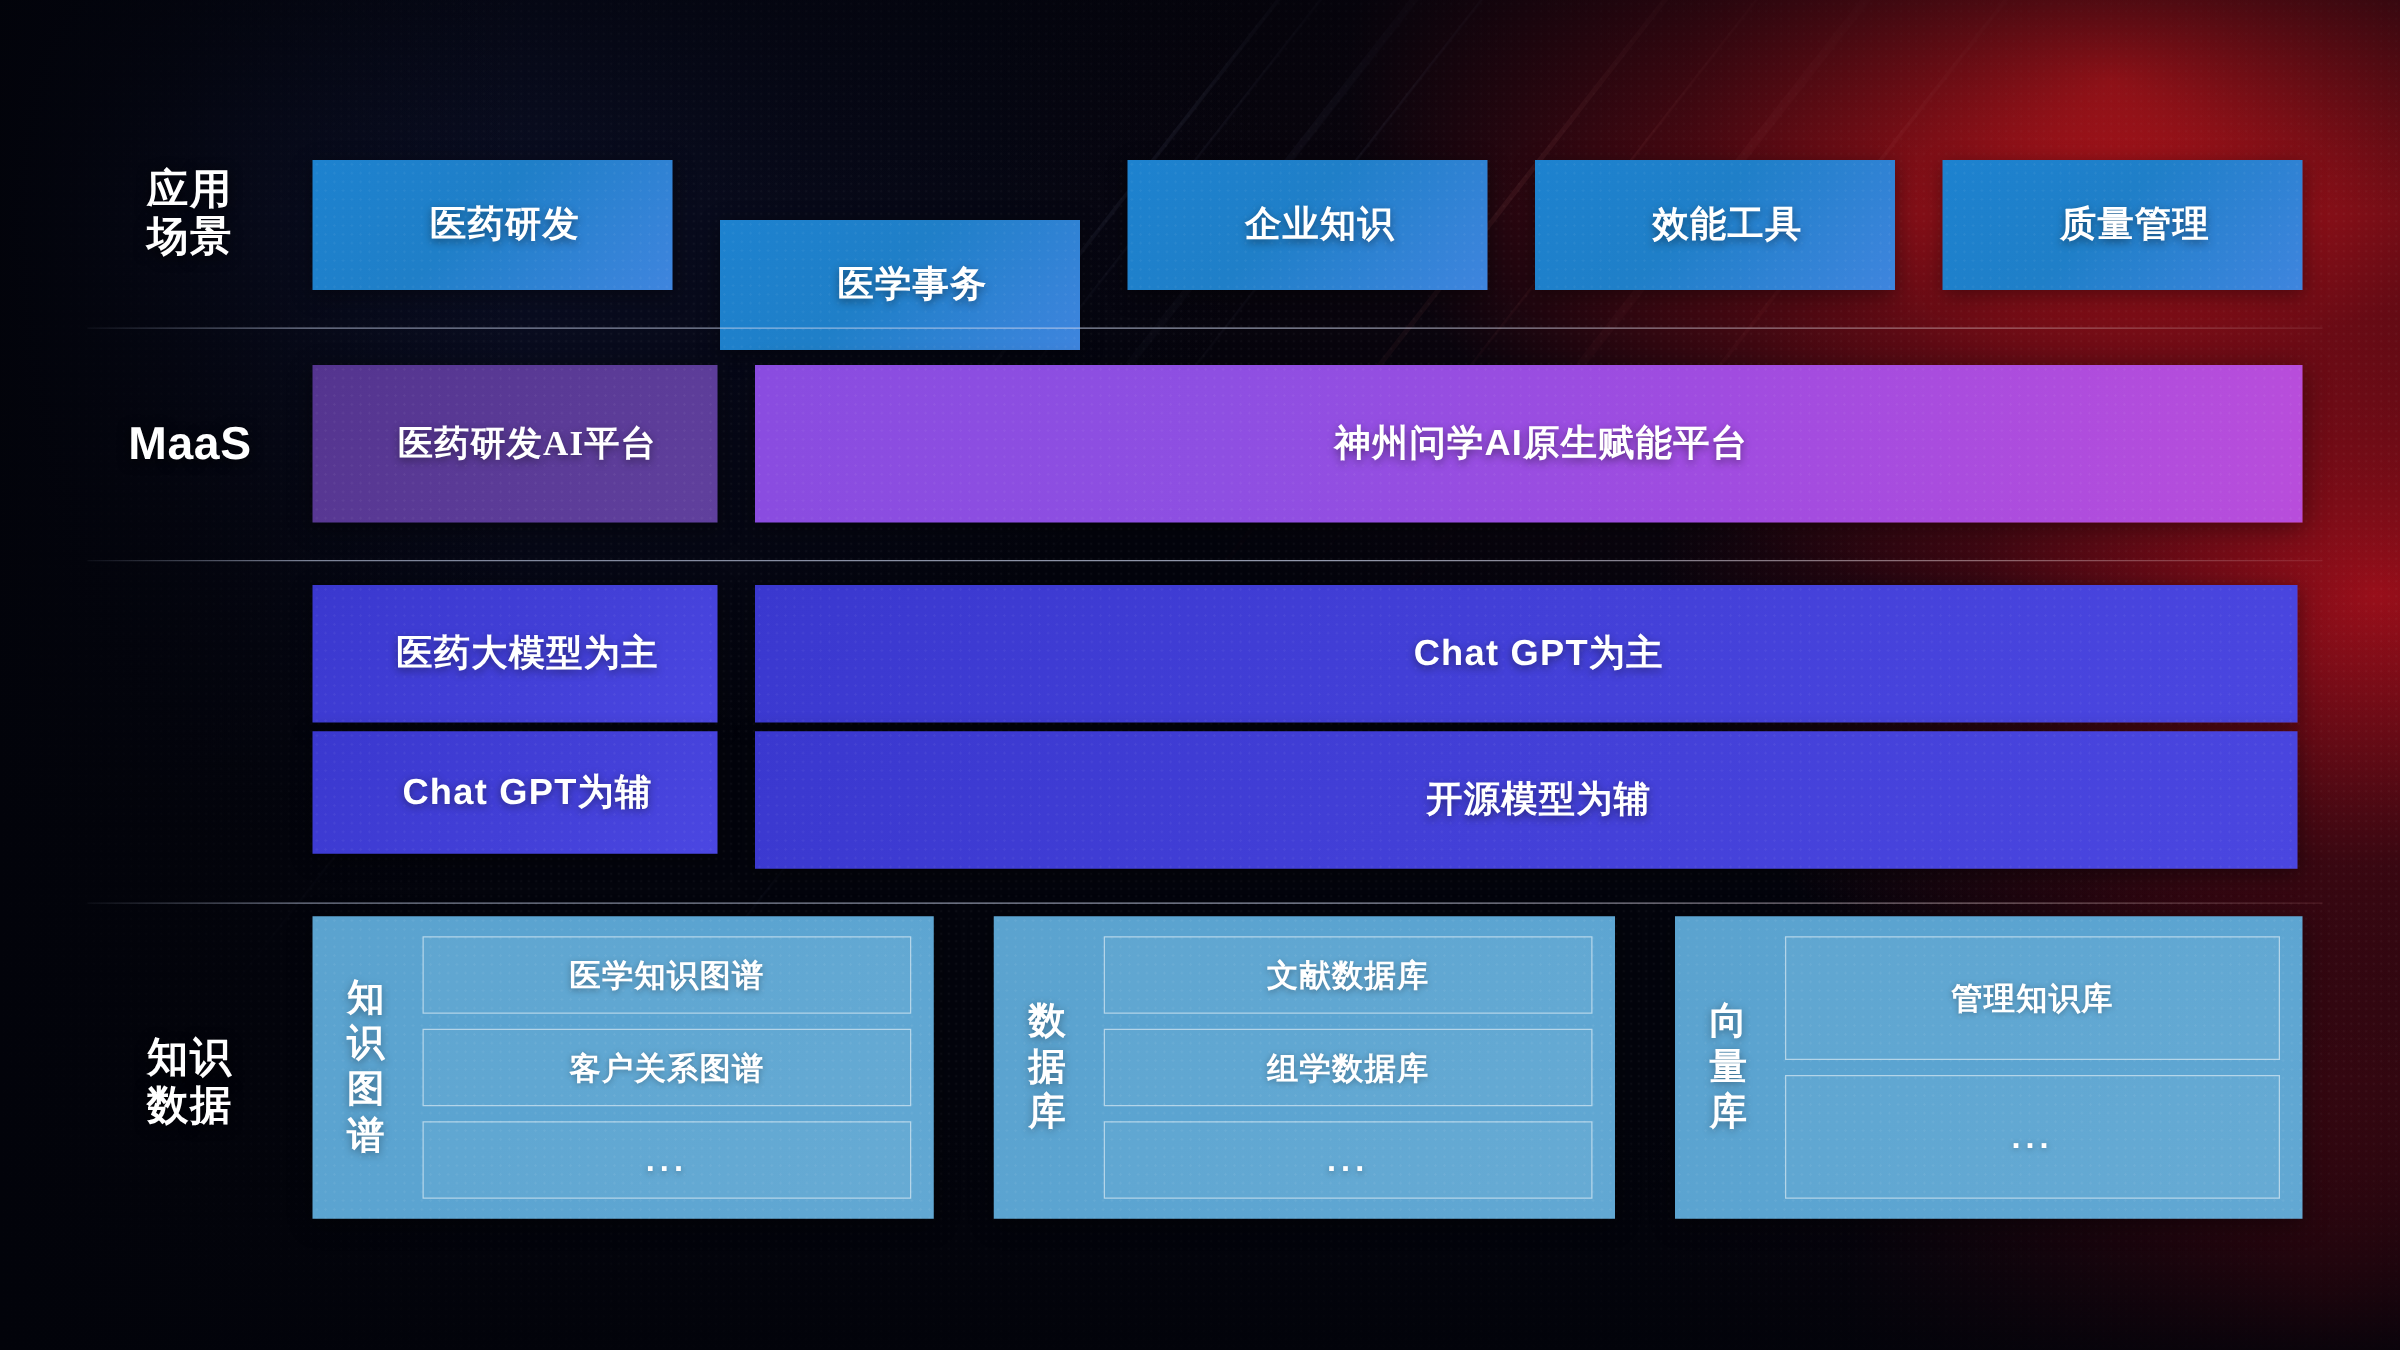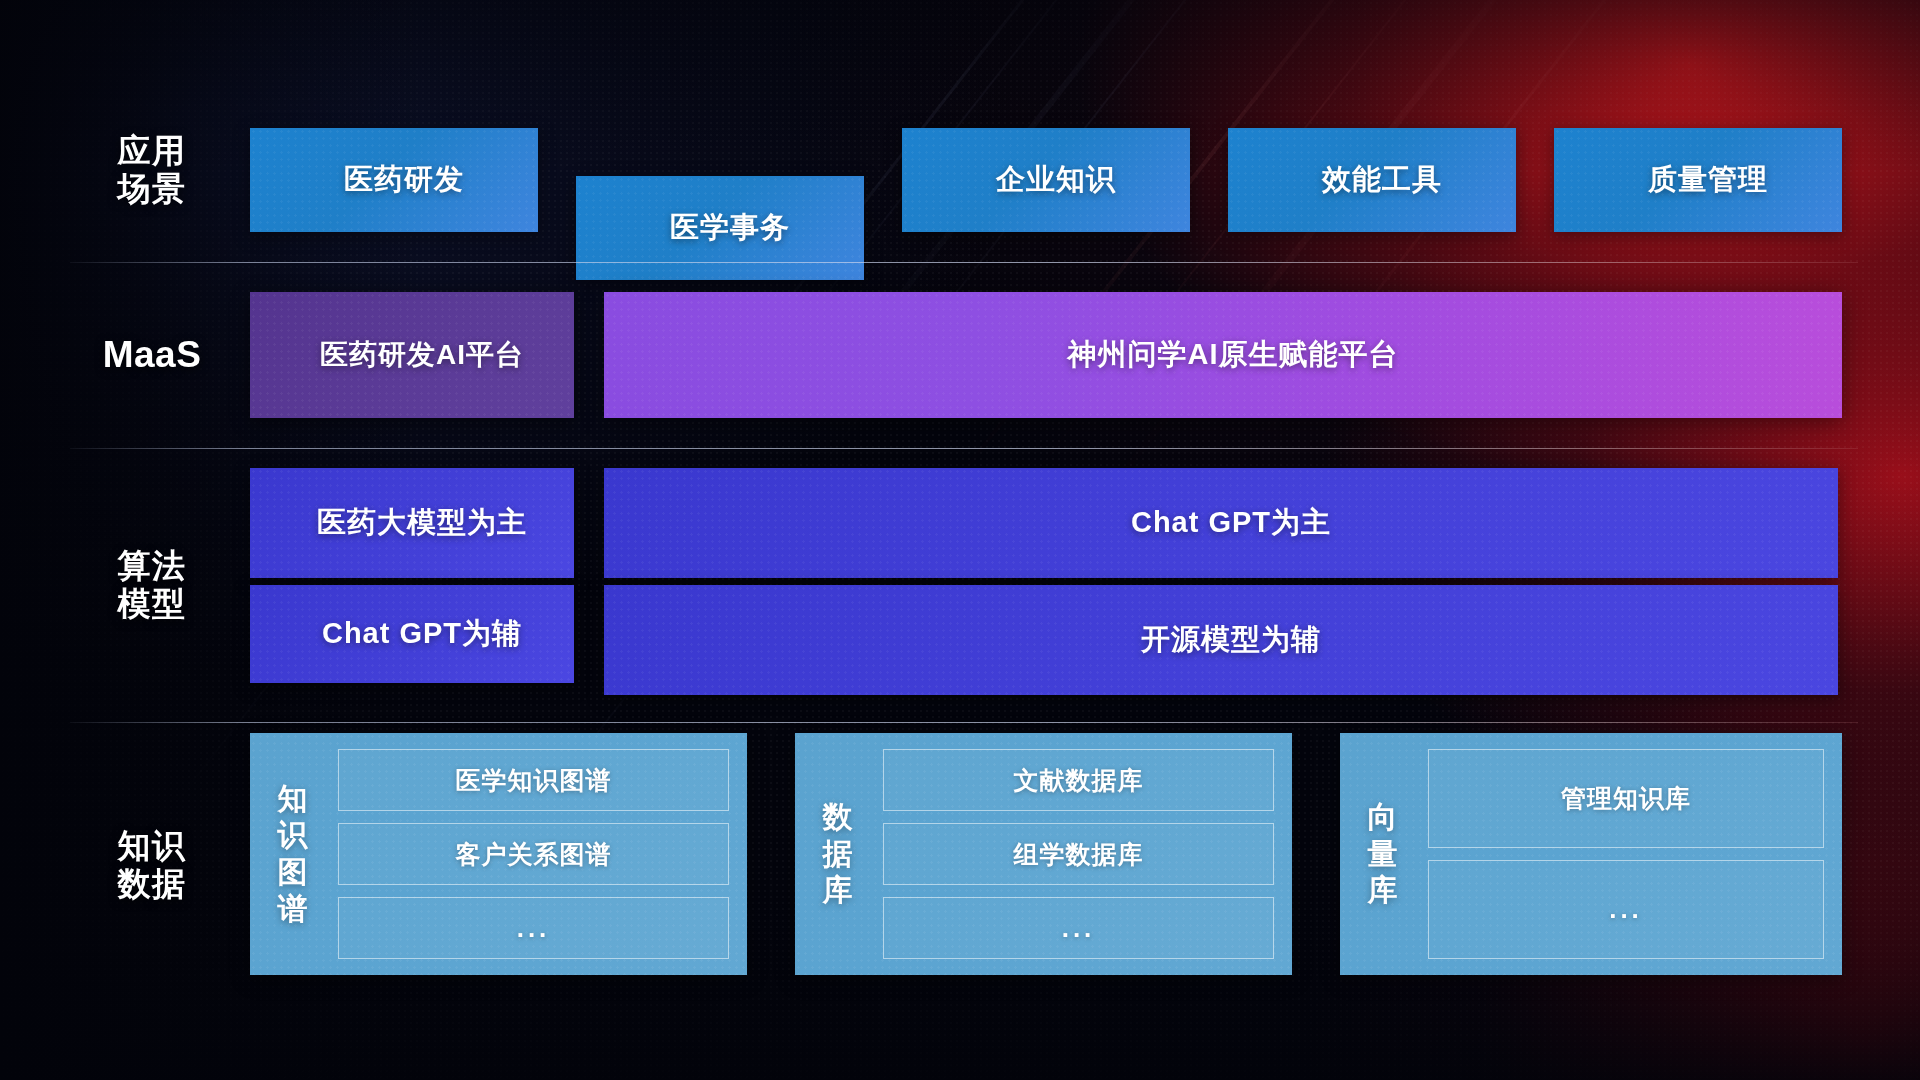--- a/index.html
+++ b/index.html
@@ -102,20 +102,21 @@
   .app-card{
     background:linear-gradient(135deg,#1d82cf 0%,#1f7fc8 45%,#3f85de 100%);
     box-shadow:0 4px 16px rgba(0,0,0,.40);
     font-size:29px;
   }
   
   .maas-left{
     background:linear-gradient(135deg,#54348f 0%,#5b3b97 55%,#60409d 100%);
     box-shadow:0 4px 18px rgba(0,0,0,.45);
     font-size:28px;
+    font-family:Liberation Serif, serif;
   }
   .maas-right{
     background:linear-gradient(90deg,#8a4ce0 0%,#8e4fe2 30%,#a04ce0 62%,#b84ddb 100%);
     box-shadow:0 4px 20px rgba(0,0,0,.42);
     font-size:29px;
   }
   
   .algo-card{
     background:linear-gradient(135deg,#3a38cf 0%,#4340d8 50%,#4a46e0 100%);
     box-shadow:0 4px 16px rgba(0,0,0,.42);
@@ -226,24 +227,20 @@
 
   <div class="card maas-left" style="left:250px; top:292px; width:324px; height:126px;">
     <span class="card-label">医药研发AI平台</span>
     </div>
   <div class="card maas-right" style="left:604px; top:292px; width:1238px; height:126px;">
     <span class="card-label">神州问学AI原生赋能平台</span>
     </div>
 
   <div class="divider" style="top:448px;"></div>
 
-  <div class="rail" style="top:500px; height:170px; font-size:33px;">
-    <span>算法</span>
-    <span>模型</span>
-  </div>
 
   <div class="card algo-card algo-left" style="left:250px; top:468px; width:324px; height:110px;">
     <span class="card-label">医药大模型为主</span>
     </div>
   <div class="card algo-card" style="left:604px; top:468px; width:1234px; height:110px;">
     <span class="card-label">Chat GPT为主</span>
     </div>
   <div class="card algo-card algo-left" style="left:250px; top:585px; width:324px; height:98px;">
     <span class="card-label">Chat GPT为辅</span>
     </div>

